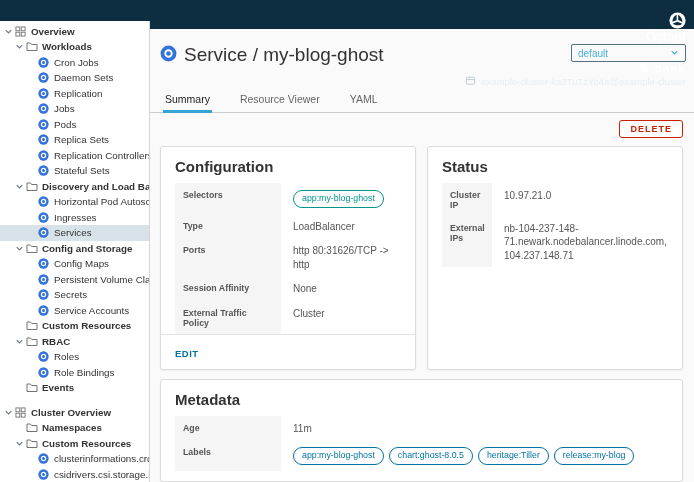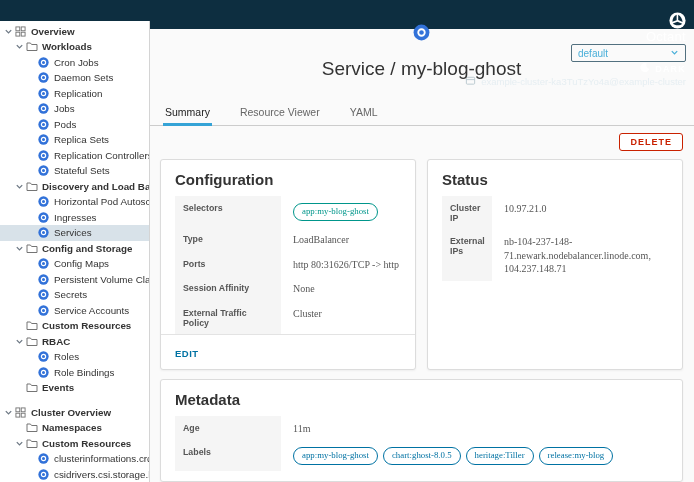--- a/index.html
+++ b/index.html
@@ -37,42 +37,42 @@
   .side-item.lvl3 { padding-left:37px; }
   .side-item.bold .side-label { font-weight:700; }
   .side-item.selected { background:#d8e2e9; }
   .side-item.gap-before { margin-top:9px; }
   .chev-box { width:11px; display:flex; justify-content:center; align-items:center; flex-shrink:0; }
   .icon-box { width:13px; margin-right:4px; display:flex; justify-content:center; align-items:center; flex-shrink:0; }
   .side-label { white-space:nowrap; overflow:hidden; }
 
   
   .main { flex:1; padding:0 11px 0 10px; overflow:hidden; }
-  .page-header { display:flex; align-items:center; margin-top:13px;flex-direction:column; }
+  .page-header { display:flex; align-items:center; gap:7px; margin-top:13px; }
   .page-title { font-size:19px; font-weight:400; color:#333; }
   .tabs { display:flex; gap:26px; margin:10px -11px 0 -10px; padding-left:13px; border-bottom:1px solid #ccc; }
   .tab { font-size:10.5px; color:#666; padding:4px 2px 5px; cursor:pointer; }
   .tab.active { color:#222; border-bottom:3px solid #35a3d6; margin-bottom:-1px; }
   .action-row { display:flex; justify-content:flex-end; margin-top:7px; }
   .delete-btn { border:1px solid #c92100; color:#c92100; background:#fff; font-size:9px; font-weight:600;
     letter-spacing:1px; padding:3px 10px; border-radius:3px; cursor:pointer;
     font-family:"Liberation Sans", sans-serif; }
 
   .cards-row { display:flex; gap:11px; margin-top:8px; align-items:stretch; }
   .card { background:#fff; border:1px solid #dcdcdc; border-radius:3px; box-shadow:0 1px 2px rgba(0,0,0,.05); }
   .card-config { width:256px; flex-shrink:0; display:flex; flex-direction:column; }
   .card-status { flex:1; }
   .card-title { font-size:15px; color:#333; padding:11px 14px 8px; font-weight:700; }
 
   .kv { margin:0 14px; }
   .kv-row { display:flex; }
   .kv-key { background:#f5f5f5; font-size:8.8px; font-weight:700; color:#565656; padding:7px 8px 6px; flex-shrink:0; }
   .kv .kv-key { width:106px; }
   .kv.narrow-key .kv-key { width:50px; }
-  .kv-val { font-size:10px; color:#565656; padding:6px 0 5px 12px; flex:1; line-height:1.35; word-break:break-word;font-family:Liberation Serif, serif; }
+  .kv-val { font-size:10px; color:#565656; padding:6px 0 5px 12px; flex:1; line-height:1.35; word-break:break-word; }
   .chip { display:inline-block; border-radius:9px; font-size:8.8px; padding:2px 8px; margin:1px 5px 1px 0;
     background:#fff; cursor:pointer; white-space:nowrap; }
   .chip.teal { border:1px solid #00968b; color:#00968b; }
   .chip.blue { border:1px solid #0072a3; color:#0072a3; }
   .card-footer { border-top:1px solid #e3e3e3; padding:8px 14px; margin-top:auto; }
   .edit-link { color:#0072a3; font-size:9.5px; font-weight:600; letter-spacing:.5px; cursor:pointer; }
 
   .card-meta { margin-top:9px; padding-bottom:10px; }
 </style>
 </head>

